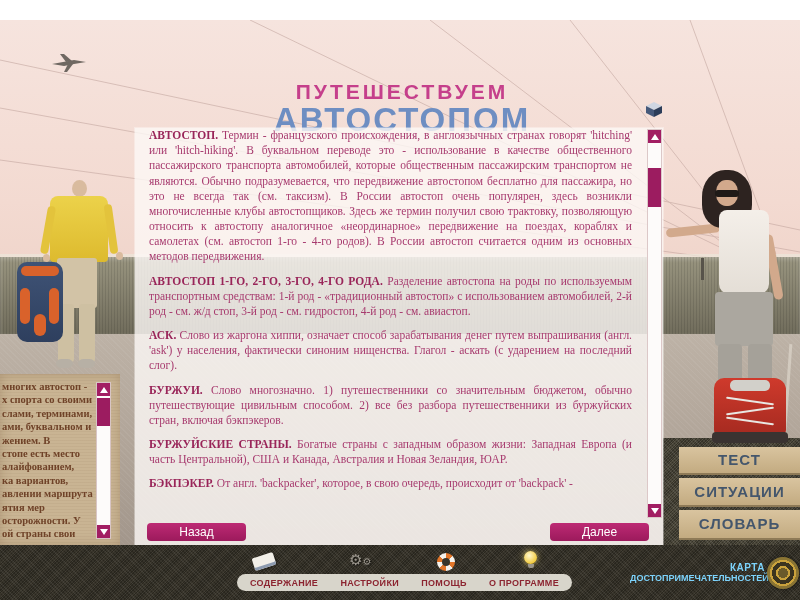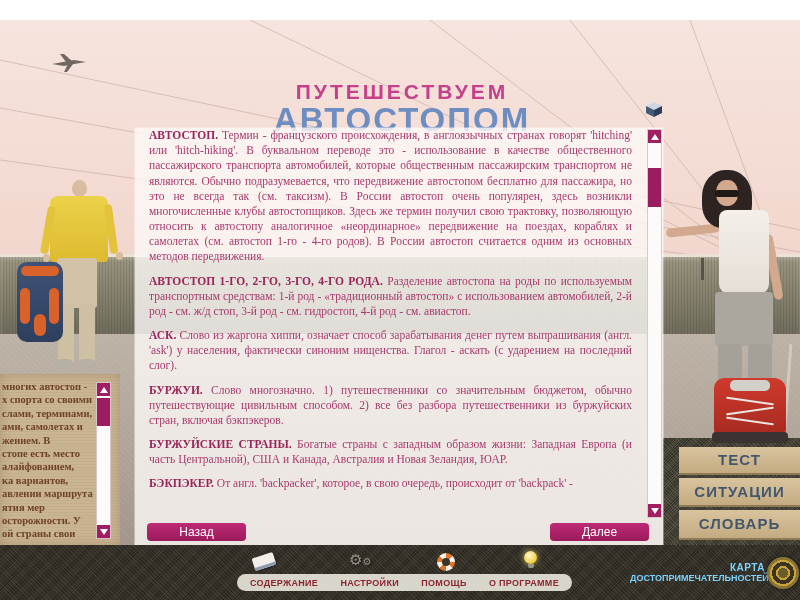--- a/index.html
+++ b/index.html
@@ -227,21 +227,21 @@
     </div>
     <div class="nav-btn" style="left:12px;top:395px">Назад</div>
     <div class="nav-btn" style="right:14px;top:395px">Далее</div>
   </div>
 
   <div class="abs left-panel">
     <div class="left-lines">
       <div>многих автостоп -</div>
       <div>х спорта со своими</div>
       <div>слами, терминами,</div>
-      <div>ами, самолетах и</div>
+      <div>ами, буквальном и</div>
       <div>жением. В</div>
       <div>стопе есть место</div>
       <div>алайфованием,</div>
       <div>ка вариантов,</div>
       <div>авлении маршрута и</div>
       <div>ятия мер</div>
       <div>осторожности. У</div>
       <div>ой страны свои</div>
     </div>
     <div class="ltrack">

